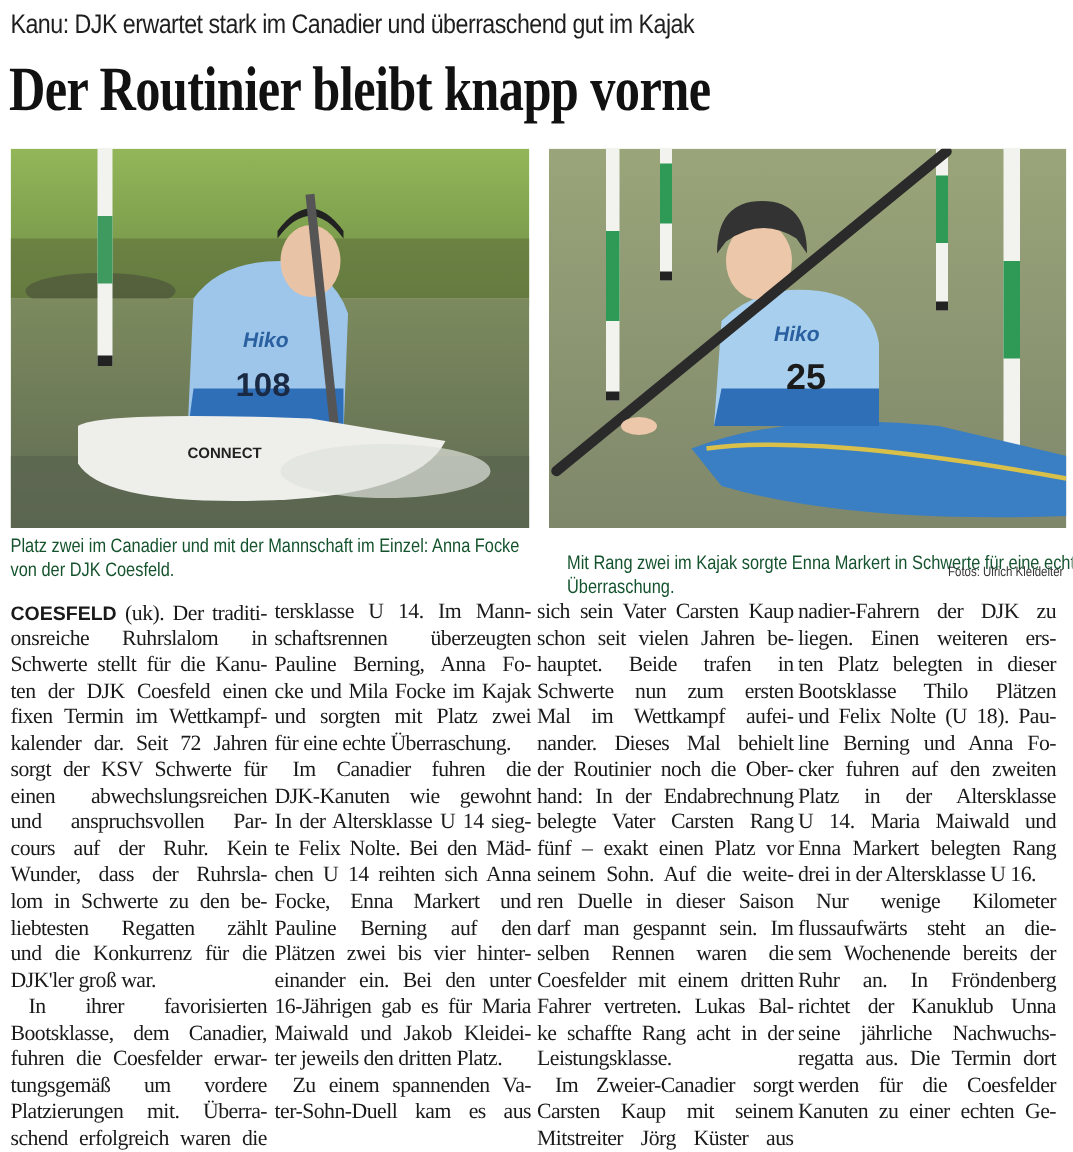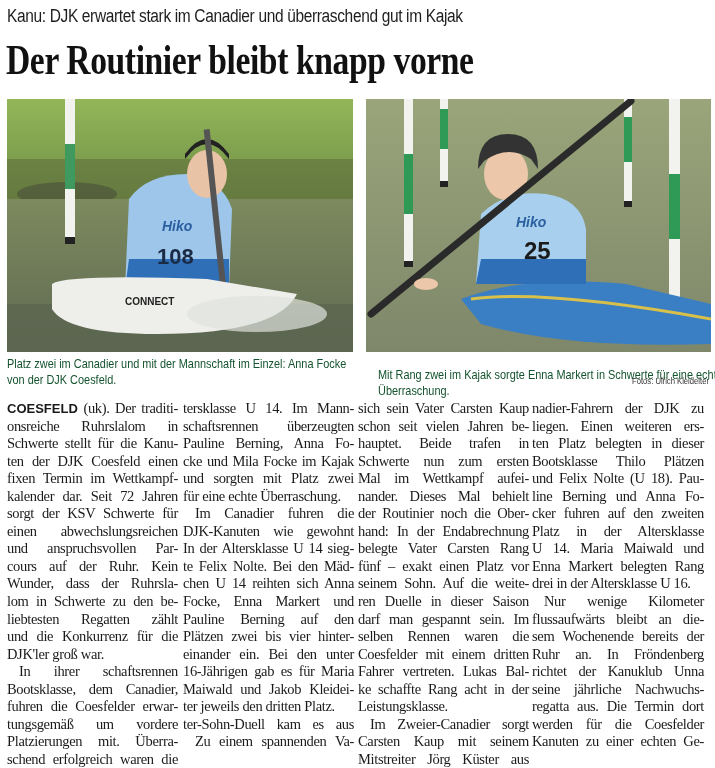--- a/index.html
+++ b/index.html
@@ -138,21 +138,21 @@
     <span class="ln">kalender dar. Seit 72 Jahren</span>
     <span class="ln">sorgt der KSV Schwerte für</span>
     <span class="ln">einen abwechslungsreichen</span>
     <span class="ln">und anspruchsvollen Par-</span>
     <span class="ln">cours auf der Ruhr. Kein</span>
     <span class="ln">Wunder, dass der Ruhrsla-</span>
     <span class="ln">lom in Schwerte zu den be-</span>
     <span class="ln">liebtesten Regatten zählt</span>
     <span class="ln">und die Konkurrenz für die</span>
     <span class="ln last">DJK'ler groß war.</span>
-    <span class="ln indent">In ihrer schaftsrennen</span>
+    <span class="ln indent">In ihrer favorisierten</span>
     <span class="ln">Bootsklasse, dem Canadier,</span>
     <span class="ln">fuhren die Coesfelder erwar-</span>
     <span class="ln">tungsgemäß um vordere</span>
     <span class="ln">Platzierungen mit. Überra-</span>
     <span class="ln">schend erfolgreich waren die</span>
   </div>
 <div class="col col2">
     <span class="ln">tersklasse U 14. Im Mann-</span>
     <span class="ln">schaftsrennen überzeugten</span>
     <span class="ln">Pauline Berning, Anna Fo-</span>
@@ -164,22 +164,22 @@
     <span class="ln">In der Altersklasse U 14 sieg-</span>
     <span class="ln">te Felix Nolte. Bei den Mäd-</span>
     <span class="ln">chen U 14 reihten sich Anna</span>
     <span class="ln">Focke, Enna Markert und</span>
     <span class="ln">Pauline Berning auf den</span>
     <span class="ln">Plätzen zwei bis vier hinter-</span>
     <span class="ln">einander ein. Bei den unter</span>
     <span class="ln">16-Jährigen gab es für Maria</span>
     <span class="ln">Maiwald und Jakob Kleidei-</span>
     <span class="ln last">ter jeweils den dritten Platz.</span>
+    <span class="ln indent">Zu einem spannenden Va-</span>
     <span class="ln">ter-Sohn-Duell kam es aus</span>
-    <span class="ln indent">Zu einem spannenden Va-</span>
   </div>
 <div class="col col3">
     <span class="ln">sich sein Vater Carsten Kaup</span>
     <span class="ln">schon seit vielen Jahren be-</span>
     <span class="ln">hauptet. Beide trafen in</span>
     <span class="ln">Schwerte nun zum ersten</span>
     <span class="ln">Mal im Wettkampf aufei-</span>
     <span class="ln">nander. Dieses Mal behielt</span>
     <span class="ln">der Routinier noch die Ober-</span>
     <span class="ln">hand: In der Endabrechnung</span>
@@ -203,21 +203,21 @@
     <span class="ln">ten Platz belegten in dieser</span>
     <span class="ln">Bootsklasse Thilo Plätzen</span>
     <span class="ln">und Felix Nolte (U 18). Pau-</span>
     <span class="ln">line Berning und Anna Fo-</span>
     <span class="ln">cker fuhren auf den zweiten</span>
     <span class="ln">Platz in der Altersklasse</span>
     <span class="ln">U 14. Maria Maiwald und</span>
     <span class="ln">Enna Markert belegten Rang</span>
     <span class="ln last">drei in der Altersklasse U 16.</span>
     <span class="ln indent">Nur wenige Kilometer</span>
-    <span class="ln">flussaufwärts bleibt an die-</span>
+    <span class="ln">flussaufwärts steht an die-</span>
     <span class="ln">sem Wochenende bereits der</span>
     <span class="ln">Ruhr an. In Fröndenberg</span>
     <span class="ln">richtet der Kanuklub Unna</span>
     <span class="ln">seine jährliche Nachwuchs-</span>
     <span class="ln">regatta aus. Die Termin dort</span>
     <span class="ln">werden für die Coesfelder</span>
     <span class="ln">Kanuten zu einer echten Ge-</span>
   </div>
 
 </body></html>

